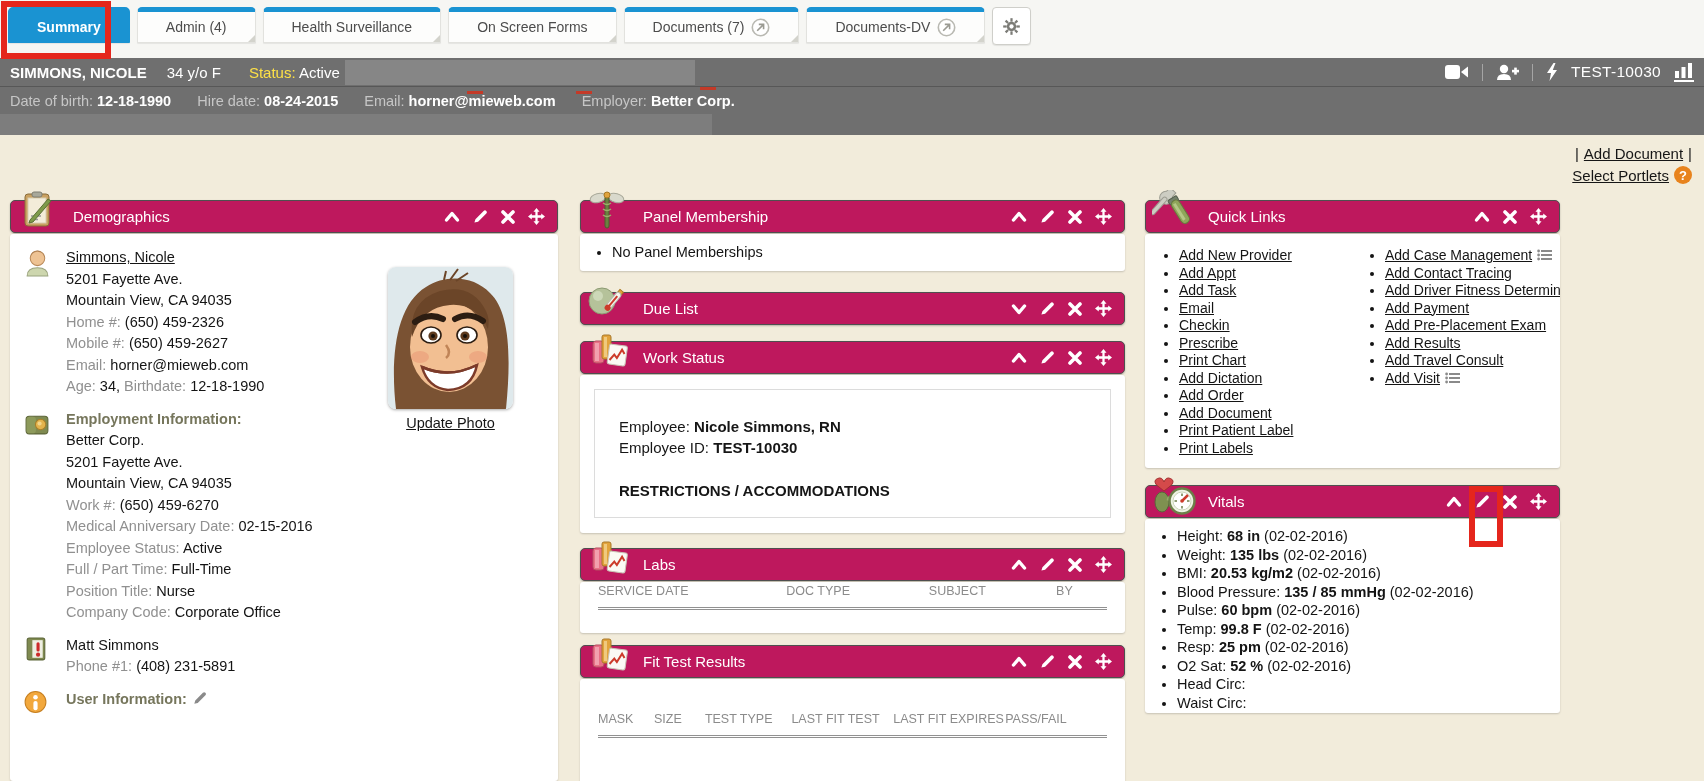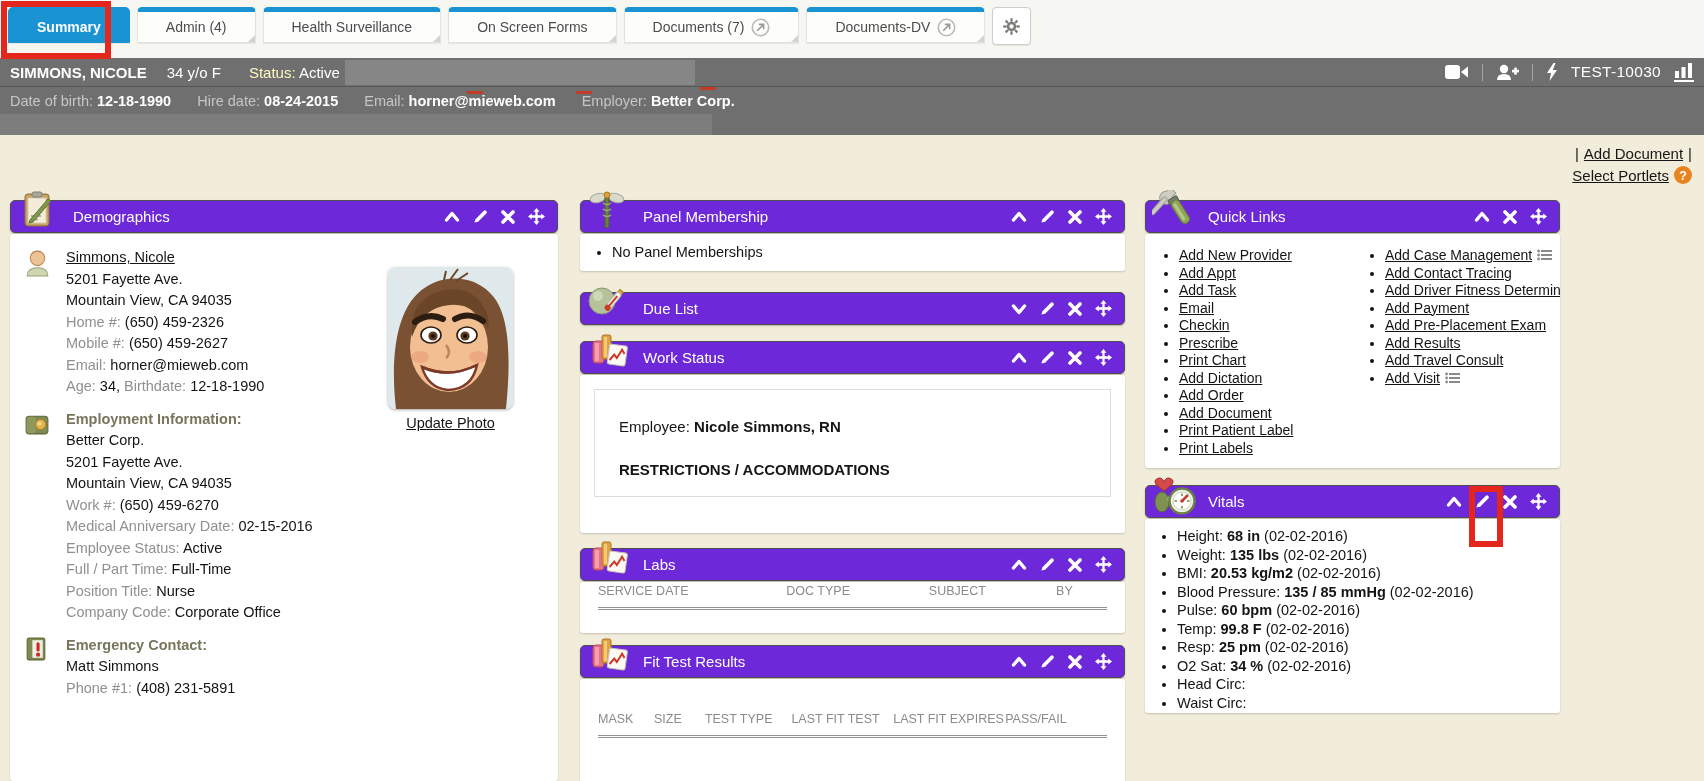--- a/index.html
+++ b/index.html
@@ -15,21 +15,21 @@
   .tab.active{background:#1a93d2;border-color:#1a93d2;color:#fff;font-weight:bold;}
   .tab.active::after{display:none;}
   .gear-btn{height:36px;width:37px;border:1px solid #cfcfca;border-radius:4px;background:#fff;display:flex;
        align-items:center;justify-content:center;box-shadow:0 1px 1px rgba(0,0,0,.08);cursor:pointer;}
   
   .pt-header{position:absolute;top:58px;left:0;width:1704px;height:77px;background:#6f6f6f;color:#fff;}
   .pt-row1{position:relative;height:28px;display:flex;align-items:center;padding-left:10px;font-size:15px;border-bottom:1px solid #575757;}
   .pt-name{font-weight:bold;}
   .pt-agesex{margin-left:20px;}
   .pt-status{margin-left:28px;}
-  .glbl{color:#fef9c3;}
+  .glbl{color:#fde047;}
   .redact1{position:absolute;left:345px;top:2px;width:350px;height:25px;background:#868686;}
   .pt-toolbar{position:absolute;right:10px;top:0;height:28px;display:flex;align-items:center;gap:13px;}
   .pt-sep{width:1px;height:17px;background:#a5a5a5;}
   .pt-id{font-size:15.5px;letter-spacing:.3px;}
   .chart-ic{border-bottom:2px solid #fff;padding-bottom:2px;display:flex;cursor:pointer;}
   .ticon{display:flex;cursor:pointer;}
   .pt-row2{height:27px;display:flex;align-items:center;padding-left:10px;font-size:14.5px;gap:26px;}
   .fld .lbl{color:#c6c6c6;}
   .fld .val{color:#fff;font-weight:bold;margin-left:4px;}
   .pt-row3{position:relative;height:21px;}
@@ -37,21 +37,21 @@
   .red-dash{position:absolute;width:16px;height:3px;background:#c43a28;}
   
   .page{position:absolute;top:135px;left:0;width:1704px;height:646px;}
   .page-actions{position:absolute;top:7px;right:12px;text-align:right;font-size:15px;color:#161616;z-index:5;}
   .pa-line{height:22px;display:flex;justify-content:flex-end;align-items:center;gap:5px;}
   .pa-link{text-decoration:underline;color:#161616;cursor:pointer;}
   .help-badge{display:inline-flex;width:18px;height:18px;border-radius:50%;background:#e8831d;color:#fff;font-weight:bold;
        font-size:13px;align-items:center;justify-content:center;cursor:pointer;}
   
   .portlet{position:absolute;}
-  .p-head{position:relative;height:33px;background:#6d28d9;border:1px solid #4f4f4f;border-radius:5px;color:#fff;display:flex;
+  .p-head{position:relative;height:33px;background:#be185d;border:1px solid #4f4f4f;border-radius:5px;color:#fff;display:flex;
        align-items:center;padding-left:62px;font-size:15px;box-sizing:border-box;box-shadow:0 1px 2px rgba(0,0,0,.25);}
   .p-icon{position:absolute;left:6px;top:-11px;}
   .p-controls{position:absolute;right:12px;top:0;height:100%;display:flex;align-items:center;gap:13px;}
   .cicon{display:flex;cursor:pointer;}
   .p-body{position:relative;background:#fff;border-radius:3px;box-shadow:0 1px 2px rgba(0,0,0,.18);margin-top:1px;box-sizing:border-box;overflow:hidden;}
   ul.bullets{margin:0;padding-left:32px;list-style:disc;}
   ul.bullets li{font-size:14.5px;color:#141414;line-height:17.5px;margin:1px 0;}
   
   .demo-body{padding:13px 14px;font-size:14.5px;color:#141414;}
   .dsec{display:flex;margin-bottom:11px;}
@@ -302,23 +302,38 @@
       <div class="dsec">
         <span class="icn">
           <svg width="25" height="27" viewBox="0 0 24 26">
               <rect x="3" y="2" width="17" height="21" rx="2" fill="#7f8a50" stroke="#5d6639"></rect>
               <rect x="8" y="4" width="10" height="17" fill="#efefe3"></rect>
               <rect x="12" y="6" width="3" height="9" rx="1.5" fill="#cc2a2a"></rect>
               <circle cx="13.5" cy="18" r="2" fill="#cc2a2a"></circle>
             </svg>
         </span>
         <div class="rows">
-            <div class="drow dheading">Emergency Contact:</div>
             <div class="drow">Matt Simmons</div>
             <div class="drow"><span class="lbl">Phone #1: </span><span class="val">(408) 231-5891</span></div>
+          </div>
+      </div>
+      <div class="dsec">
+        <span class="icn">
+          <svg width="23" height="25" viewBox="0 0 22 24">
+              <circle cx="11" cy="11.5" r="10" fill="#f2a83d" stroke="#c77f1f"></circle>
+              <circle cx="11" cy="7" r="2.2" fill="#fff"></circle>
+              <rect x="9" y="10.5" width="4" height="9" rx="2" fill="#fff"></rect>
+            </svg>
+        </span>
+        <div class="rows">
+            <div class="drow dheading"><span>User Information:</span><span class="hedit">
+                <svg width="14" height="14" viewBox="0 0 16 16">
+                  <path d="M1.5 14.5 L2.6 10.8 L11.3 2.1 Q12.8 0.7 14.2 2.1 Q15.6 3.5 14.2 4.9 L5.4 13.6 Z" fill="#8a8a8a"></path>
+                </svg>
+              </span></div>
           </div>
       </div>
       <div class="photo">
         <svg width="125" height="142" viewBox="0 0 125 142">
             <rect width="125" height="142" fill="#dfe9ec"></rect>
             <path d="M8 142 C2 90 8 38 38 20 C58 7 86 9 102 26 C120 43 124 82 118 142 Z" fill="#7a5233"></path>
             <path d="M62 13 L70 2 M56 13 L58 4 M68 14 L80 6" stroke="#6b4528" stroke-width="2" fill="none"></path>
             <ellipse cx="61" cy="80" rx="39" ry="45" fill="#f2bf92"></ellipse>
             <path d="M24 70 Q20 34 52 24 Q84 16 98 44 Q102 52 100 62 Q88 36 62 38 Q34 40 24 70 Z" fill="#6b4528"></path>
             <path d="M27 55 Q41 45 55 52" stroke="#2c1d12" stroke-width="6" fill="none" stroke-linecap="round"></path>
@@ -460,20 +475,24 @@
               <path d="M9 0 L12.2 4 H10.2 V7.8 H14 V5.8 L18 9 L14 12.2 V10.2 H10.2 V14 H12.2 L9 18 L5.8 14 H7.8 V10.2 H4 V12.2 L0 9 L4 5.8 V7.8 H7.8 V4 H5.8 Z"></path>
             </svg>
           </span>
         </span>
     </div>
     <div class="p-body" style="height:158px;">
       <div class="ws-inner">
         <div class="ws-line">
           <span>Employee:</span>
           <b>Nicole Simmons, RN</b>
+        </div>
+        <div class="ws-line">
+          <span>Employee ID:</span>
+          <b>TEST-10030</b>
         </div>
         <div class="ws-head">RESTRICTIONS / ACCOMMODATIONS</div>
       </div>
     </div>
   </div>
 
   <div class="portlet" style="left:580px;top:413px;width:545px;">
     <div class="p-head">
       <span class="p-icon">
         <svg width="42" height="40" viewBox="0 0 42 40">
@@ -693,21 +712,21 @@
     </div>
     <div class="p-body vt-body" style="height:194px;">
       <ul class="bullets">
           <li><span>Height: </span><b>68 in</b><span> (02-02-2016)</span></li>
           <li><span>Weight: </span><b>135 lbs</b><span> (02-02-2016)</span></li>
           <li><span>BMI: </span><b>20.53 kg/m2</b><span> (02-02-2016)</span></li>
           <li><span>Blood Pressure: </span><b>135 / 85 mmHg</b><span> (02-02-2016)</span></li>
           <li><span>Pulse: </span><b>60 bpm</b><span> (02-02-2016)</span></li>
           <li><span>Temp: </span><b>99.8 F</b><span> (02-02-2016)</span></li>
           <li><span>Resp: </span><b>25 pm</b><span> (02-02-2016)</span></li>
-          <li><span>O2 Sat: </span><b>34 %</b><span> (02-02-2016)</span></li>
+          <li><span>O2 Sat: </span><b>52 %</b><span> (02-02-2016)</span></li>
           <li><span>Head Circ: </span></li>
           <li><span>Waist Circ: </span></li>
         </ul>
     </div>
   </div>
 
   <div class="red-box" style="left:1469px;top:351px;width:34px;height:61px;"></div>
 </div>
 
 <div class="red-box" style="left:1px;top:1px;width:110px;height:58px;"></div>

